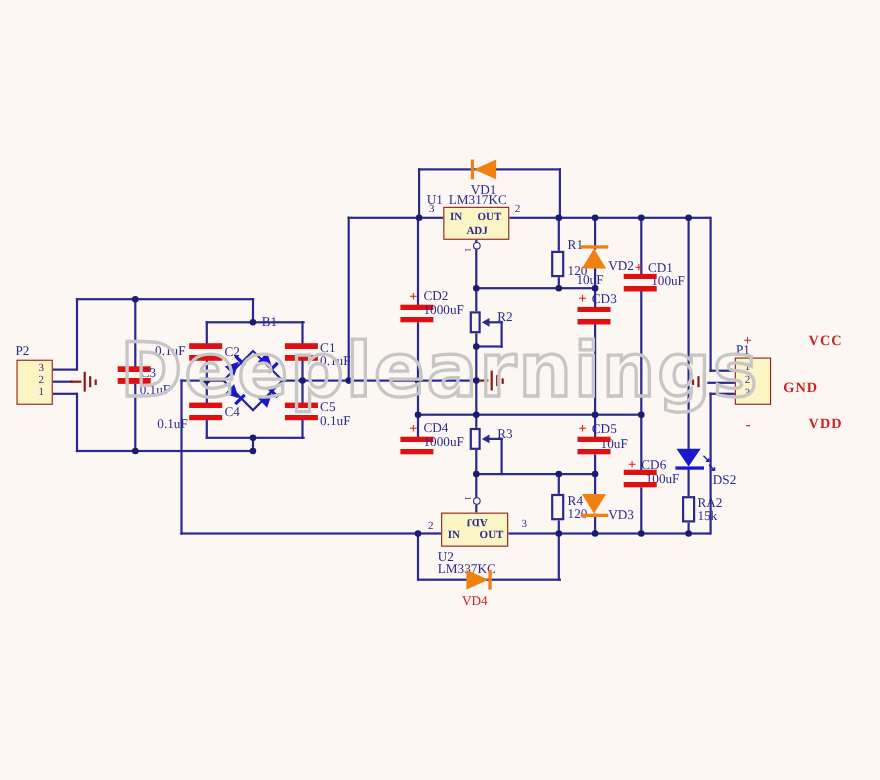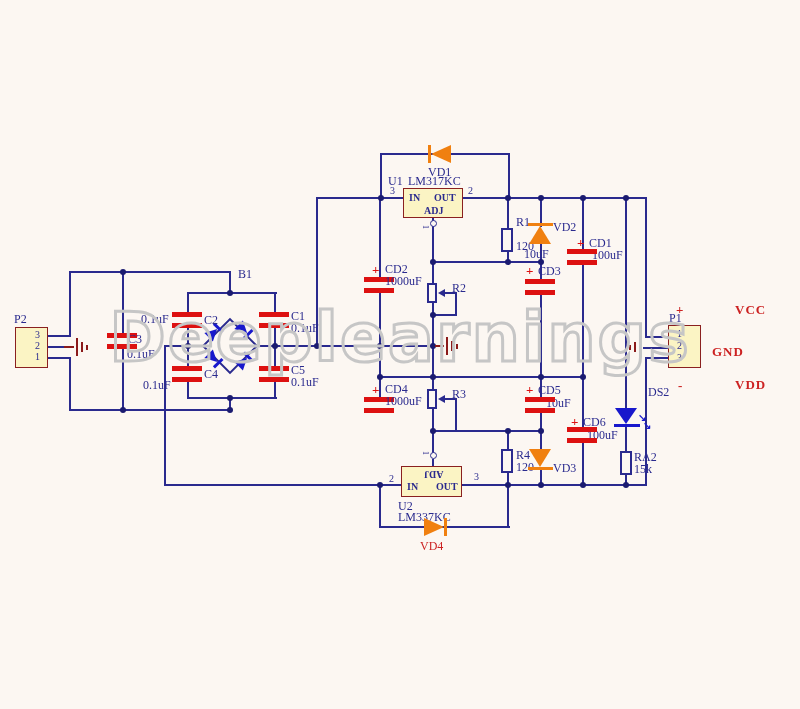--- a/index.html
+++ b/index.html
@@ -167,21 +167,21 @@
   <div class="boxc" style="left:15px;top:327px;width:33px;height:41px"></div>
   <span class="lbl" style="left:14px;top:313px">P2</span>
   <span class="lbl sm" style="left:35px;top:330px">3</span>
   <span class="lbl sm" style="left:35px;top:341px">2</span>
   <span class="lbl sm" style="left:35px;top:352px">1</span>
 
   <div class="cap" style="left:107px;top:333px"></div>
   <span class="lbl" style="left:128px;top:333px">C3</span>
   <span class="lbl" style="left:127px;top:348px">0.1uF</span>
 
-  <span class="lbl" style="left:238px;top:268px">B1</span>
+  <span class="lbl" style="left:238px;top:286px">B1</span>
   <div style="position:absolute;left:210px;top:326px;width:40px;height:40px;border:2px solid #2a2a8e;transform:rotate(45deg);box-sizing:border-box;"></div>
   <div class="bdio" style="left:206px;top:325px;transform:rotate(-45deg)">
       <div class="t"></div>
       <div class="b"></div>
     </div>
   <div class="bdio" style="left:236px;top:325px;transform:rotate(45deg)">
       <div class="t"></div>
       <div class="b"></div>
     </div>
   <div class="bdio" style="left:206px;top:354px;transform:rotate(45deg)">
@@ -228,21 +228,21 @@
 
   <div class="res" style="left:501px;top:228px"></div>
   <span class="lbl" style="left:516px;top:216px">R1</span>
   <span class="lbl" style="left:516px;top:240px">120</span>
   <div class="pot" style="left:427px;top:283px"></div>
   <div class="tri" style="left:438px;top:289px;border-top:4px solid transparent;border-bottom:4px solid transparent;border-right:7px solid #2a2a8e"></div>
   <span class="lbl" style="left:452px;top:282px">R2</span>
 
   <div class="gbar" style="left:528px;top:223px;width:25px;height:3px;background:#f08010"></div>
   <div class="tri" style="left:529px;top:226px;border-left:11px solid transparent;border-right:11px solid transparent;border-bottom:18px solid #f08010"></div>
-  <span class="lbl" style="left:553px;top:221px">VD2</span>
+  <span class="lbl" style="left:553px;top:235px">VD2</span>
   <span class="lbl" style="left:524px;top:248px">10uF</span>
   <span class="plus" style="left:526px;top:264px">+</span>
   <span class="lbl" style="left:538px;top:265px">CD3</span>
   <div class="cap" style="left:525px;top:279px"></div>
 
   <span class="plus" style="left:577px;top:236px">+</span>
   <span class="lbl" style="left:589px;top:237px">CD1</span>
   <span class="lbl" style="left:592px;top:249px">100uF</span>
   <div class="cap" style="left:567px;top:249px"></div>
 
@@ -284,21 +284,21 @@
   <span class="lbl" style="left:423px;top:449px;font-size:8px;transform:rotate(90deg)">1</span>
 
   <div class="tri" style="left:424px;top:518px;border-top:9px solid transparent;border-bottom:9px solid transparent;border-left:20px solid #f08010"></div>
   <div class="gbar" style="left:444px;top:518px;width:3px;height:18px;background:#f08010"></div>
   <span class="lbl red" style="left:420px;top:540px">VD4</span>
 
   <div class="tri" style="left:615px;top:408px;border-left:11px solid transparent;border-right:11px solid transparent;border-top:16px solid #1818cc"></div>
   <div class="gbar" style="left:614px;top:424px;width:26px;height:3px;background:#1818cc"></div>
   <span class="lbl" style="left:638px;top:413px;color:#1818cc;font-size:10px;font-weight:bold">↘</span>
   <span class="lbl" style="left:643px;top:421px;color:#1818cc;font-size:10px;font-weight:bold">↘</span>
-  <span class="lbl" style="left:648px;top:386px">DS2</span>
+  <span class="lbl" style="left:648px;top:430px">DS2</span>
   <div class="res" style="left:620px;top:451px"></div>
   <span class="lbl" style="left:634px;top:451px">RA2</span>
   <span class="lbl" style="left:634px;top:463px">15k</span>
 
   <div class="boxc" style="left:668px;top:325px;width:33px;height:43px"></div>
   <span class="lbl" style="left:669px;top:312px">P1</span>
   <span class="lbl sm" style="left:677px;top:329px">1</span>
   <span class="lbl sm" style="left:677px;top:341px">2</span>
   <span class="lbl sm" style="left:677px;top:353px">3</span>
   <span class="nettext" style="left:676px;top:302px">+</span>

